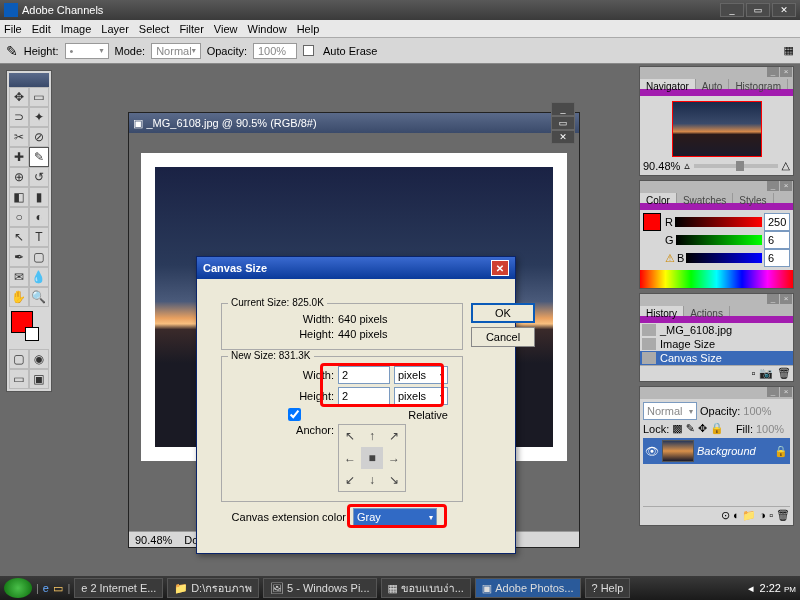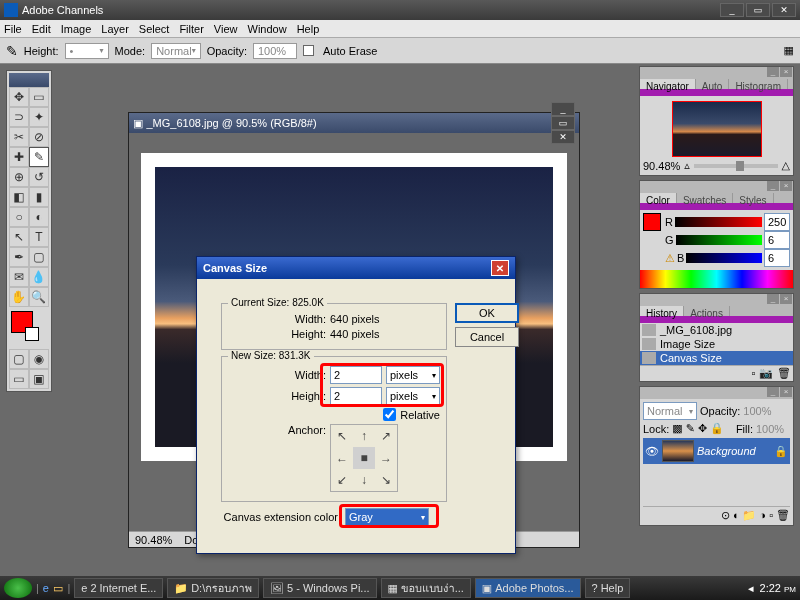--- a/index.html
+++ b/index.html
@@ -46,21 +46,21 @@
 .dtitle .wbtns{margin-left:auto}
 .canvas{margin:20px 12px 4px;background:#fff;padding:14px}
 .photo{width:100%;height:280px;background:linear-gradient(#1a2244 0%,#2a3a5a 35%,#4a5a7a 48%,#e8a060 54%,#f8c080 56%,#3a2a2a 58%,#1a1a24 70%,#1a1a24 100%)}
 .statusb{display:flex;align-items:center;padding:2px 6px;background:#d7d7d7;font-size:10px;gap:12px;border-top:1px solid #999;position:absolute;bottom:0;left:0;right:0;height:16px}
 .dialog{position:absolute;left:196px;top:192px;width:320px;background:#ece9d8;border:1px solid #0a246a;box-shadow:2px 2px 6px rgba(0,0,0,.4)}
 .dlgtitle{background:linear-gradient(#3a6ad0,#0a3a9a);height:22px;display:flex;align-items:center;color:#fff;padding:0 6px;font-weight:bold}
 .dlgtitle .x{margin-left:auto;width:18px;height:16px;background:#d04030;color:#fff;display:flex;align-items:center;justify-content:center;border:1px solid #fff;font-size:10px}
 .dlgbody{padding:24px;font-size:11px}
 .fs{border:1px solid #aaa;padding:6px;margin-bottom:6px;position:relative}
 .fslbl{position:absolute;top:-7px;left:6px;background:#ece9d8;padding:0 3px;font-size:10px}
-.frow{display:flex;align-items:center;margin:3px 0;gap:4px}
+.frow{display:flex;align-items:center;margin:3px 8px;gap:4px}
 .frow label{width:98px;text-align:right;font-size:11px}
 .inp{width:52px;height:18px;border:1px solid #7a9ac0;background:#fff;padding:1px 3px;font-size:11px}
 .combo{width:54px;height:18px;border:1px solid #7a9ac0;background:#fff;padding:1px 3px;font-size:11px;display:flex;align-items:center}
 .combo::after{content:"▾";margin-left:auto;font-size:8px}
 .combo.sel{background:#316ac5;color:#fff}
 .btn{width:64px;height:20px;background:#ece9d8;border:1px solid #888;display:flex;align-items:center;justify-content:center;font-size:11px}
 .btn.def{border:2px solid #0a5ab8}
 .anchor{width:68px;height:68px;border:1px solid #aaa;display:grid;grid-template-columns:repeat(3,1fr);grid-template-rows:repeat(3,1fr)}
 .anchor div{display:flex;align-items:center;justify-content:center;font-size:12px;color:#444}
 .anchor .c{background:#d0d0d0}
@@ -346,21 +346,21 @@
               <label>Width:</label>
               <input class="inp" value="2" style="">
               <div class="combo">pixels</div>
             </div>
             <div class="frow">
               <label>Height:</label>
               <input class="inp" value="2" style="">
               <div class="combo">pixels</div>
             </div>
             <div class="redbox" style="left:98px;top:6px;width:124px;height:44px"></div>
-            <div class="frow" style="justify-content:flex-end;margin-left:60px">
+            <div class="frow" style="justify-content:space-between;margin-left:60px">
               <input type="checkbox" checked="" style="">
               <span>Relative</span>
             </div>
             <div class="frow" style="align-items:flex-start">
               <label>Anchor:</label>
               <div class="anchor">
                 <div>↖</div>
                   <div>↑</div>
                   <div>↗</div>
                 <div>←</div>

